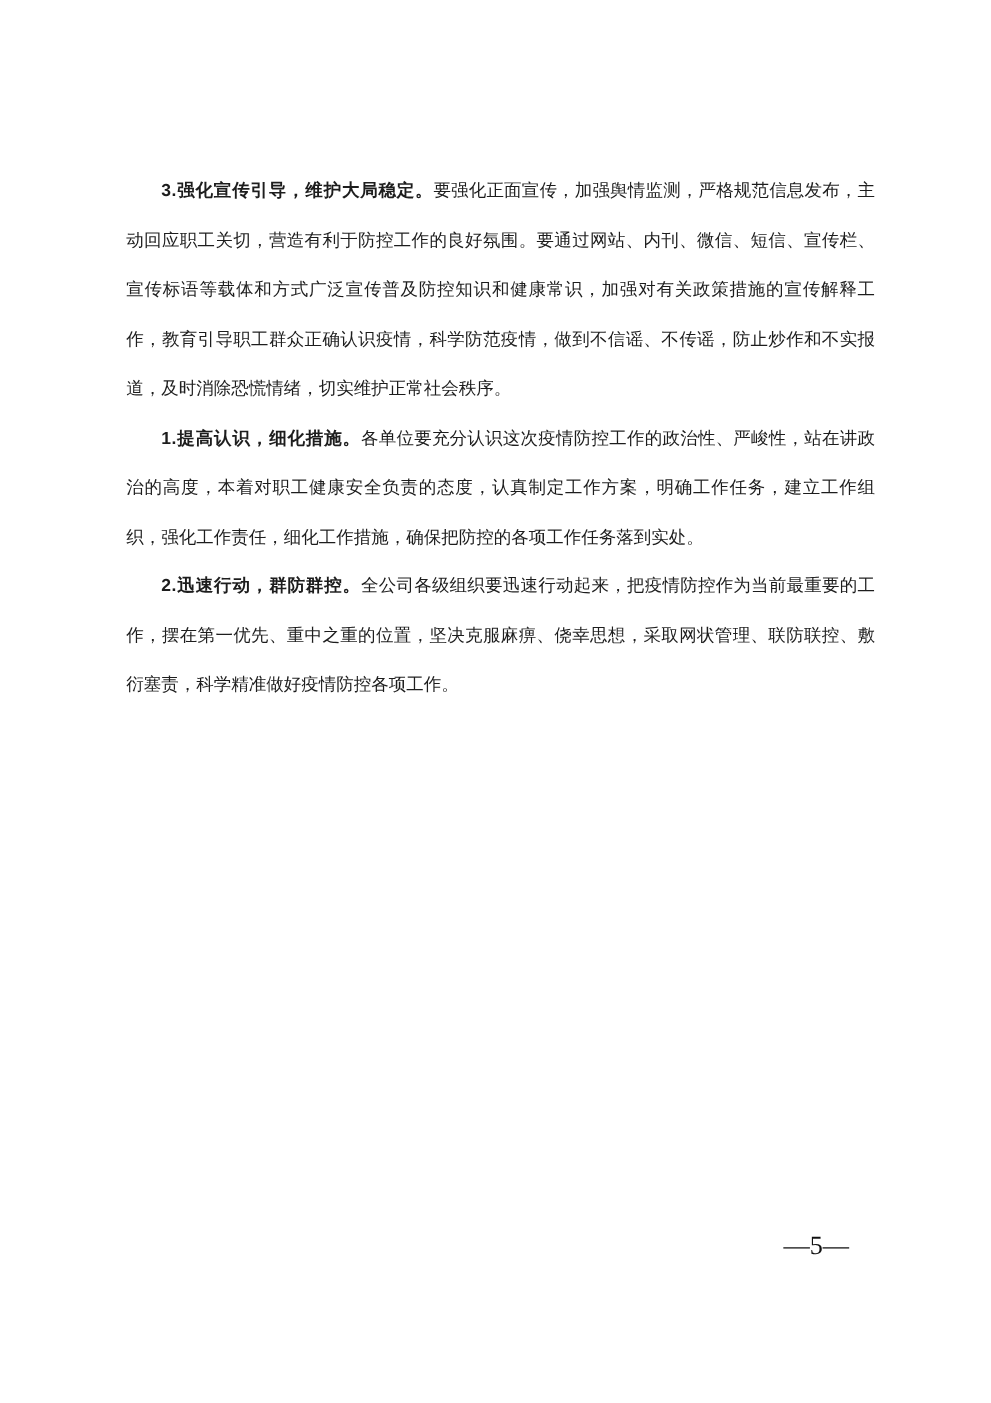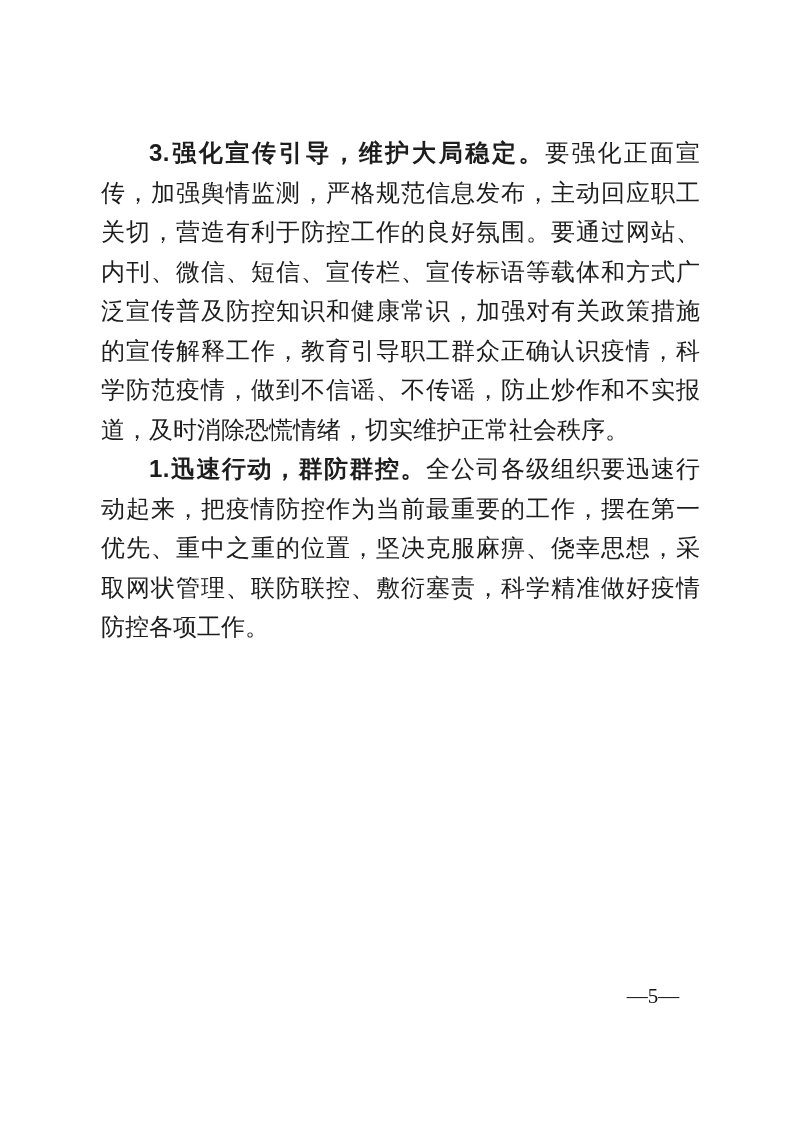--- a/index.html
+++ b/index.html
@@ -14,21 +14,21 @@
     position: absolute;
     left: 101px;
     top: 133px;
     width: 599px;
   }
   .content p {
     margin: 0;
     padding: 0;
     text-indent: 2em;
     font-family: "Liberation Sans", "DejaVu Sans", sans-serif;
-    font-size: 24px;
+    font-size: 14px;
     line-height: 39.5px;
     color: #1d1d1d;
     text-align: justify;
     text-justify: inter-ideograph;
   }
   .content p .lead {
     font-weight: 700;
     letter-spacing: 0.5px;
   }
   .page-number {
@@ -45,20 +45,21 @@
 </style>
 </head>
 <body>
 
 <div class="page">
   <div class="content">
 
     <p><span class="lead">3.强化宣传引导，维护大局稳定。</span><span>要强化正面宣传，加强舆情监测，严格规范信息发布，主动回应职工关切，营造有利于防控工作的良好氛围。要通过网站、内刊、微信、短信、宣传栏、宣传标语等载体和方式广泛宣传普及防控知识和健康常识，加强对有关政策措施的宣传解释工作，教育引导职工群众正确认识疫情，科学防范疫情，做到不信谣、不传谣，防止炒作和不实报道，及时消除恐慌情绪，切实维护正常社会秩序。</span></p>
 
 
+    <p><span class="lead">1.提高认识，细化措施。</span><span>各单位要充分认识这次疫情防控工作的政治性、严峻性，站在讲政治的高度，本着对职工健康安全负责的态度，认真制定工作方案，明确工作任务，建立工作组织，强化工作责任，细化工作措施，确保把防控的各项工作任务落到实处。</span></p>
 
-    <p><span class="lead">1.迅速行动，群防群控。</span><span>全公司各级组织要迅速行动起来，把疫情防控作为当前最重要的工作，摆在第一优先、重中之重的位置，坚决克服麻痹、侥幸思想，采取网状管理、联防联控、敷衍塞责，科学精准做好疫情防控各项工作。</span></p>
+    <p><span class="lead">2.迅速行动，群防群控。</span><span>全公司各级组织要迅速行动起来，把疫情防控作为当前最重要的工作，摆在第一优先、重中之重的位置，坚决克服麻痹、侥幸思想，采取网状管理、联防联控、敷衍塞责，科学精准做好疫情防控各项工作。</span></p>
 
 
   </div>
 
   <div class="page-number">—5—</div>
 </div>
 
 </body></html>

